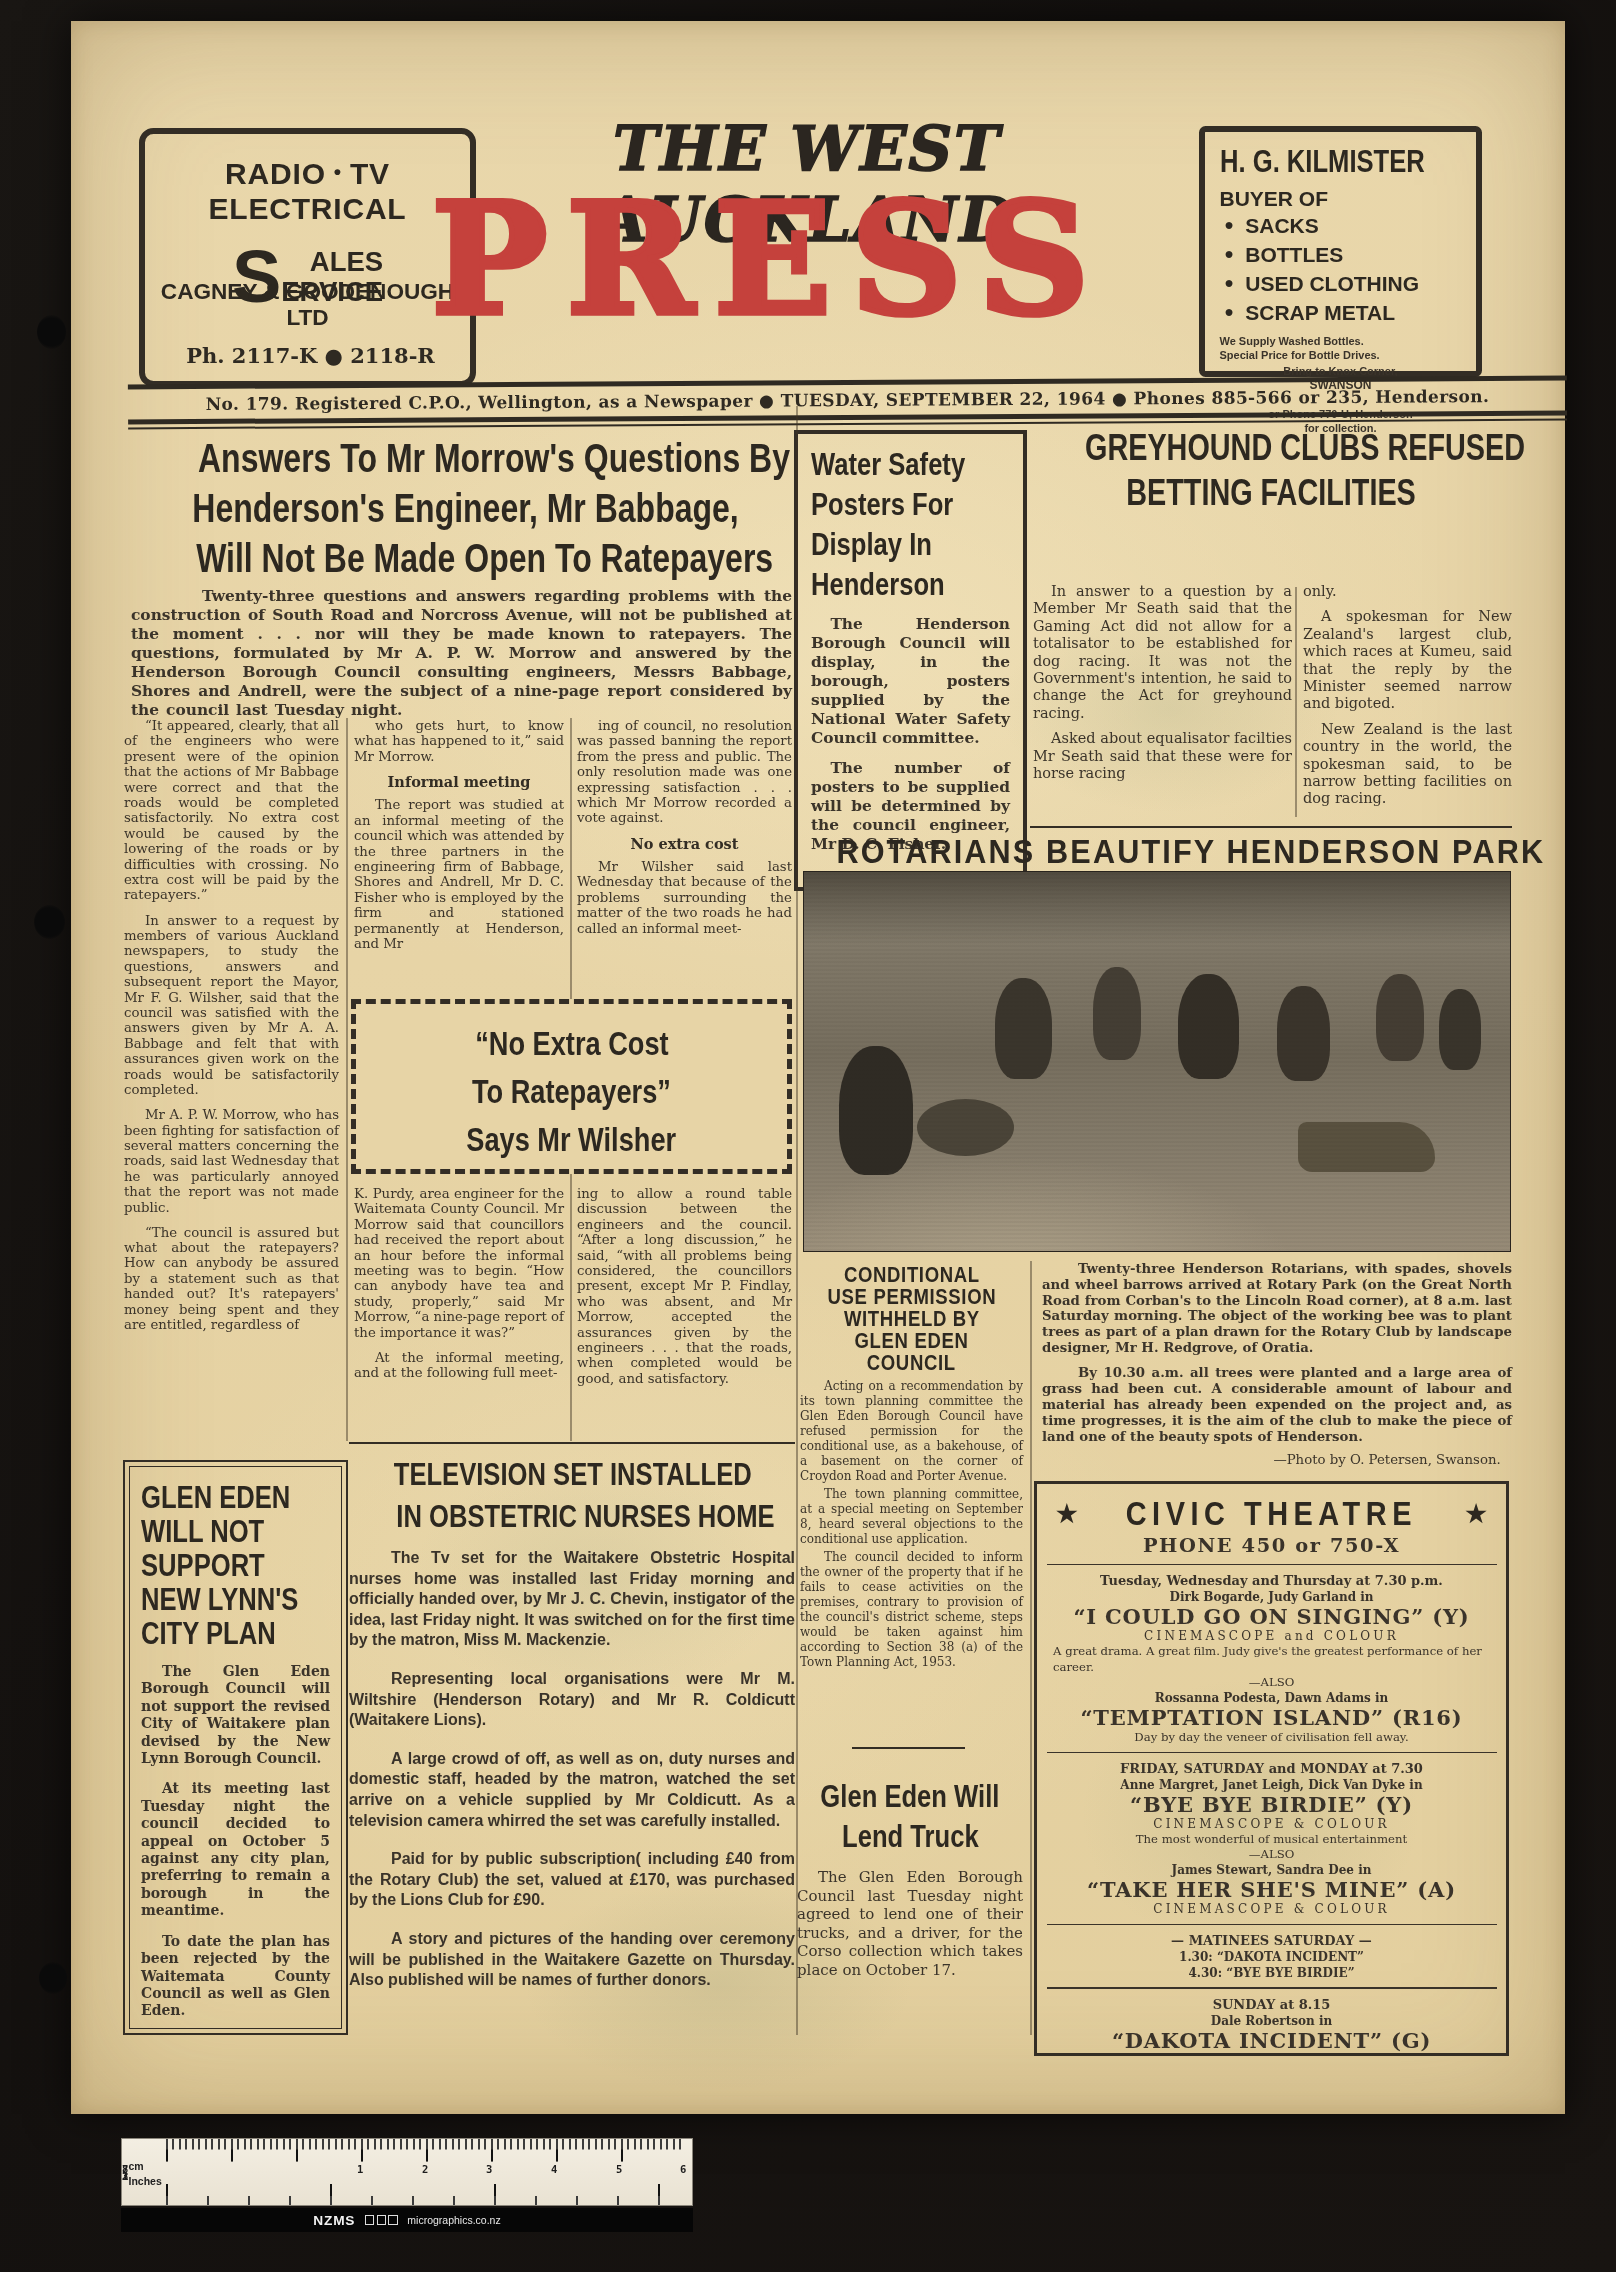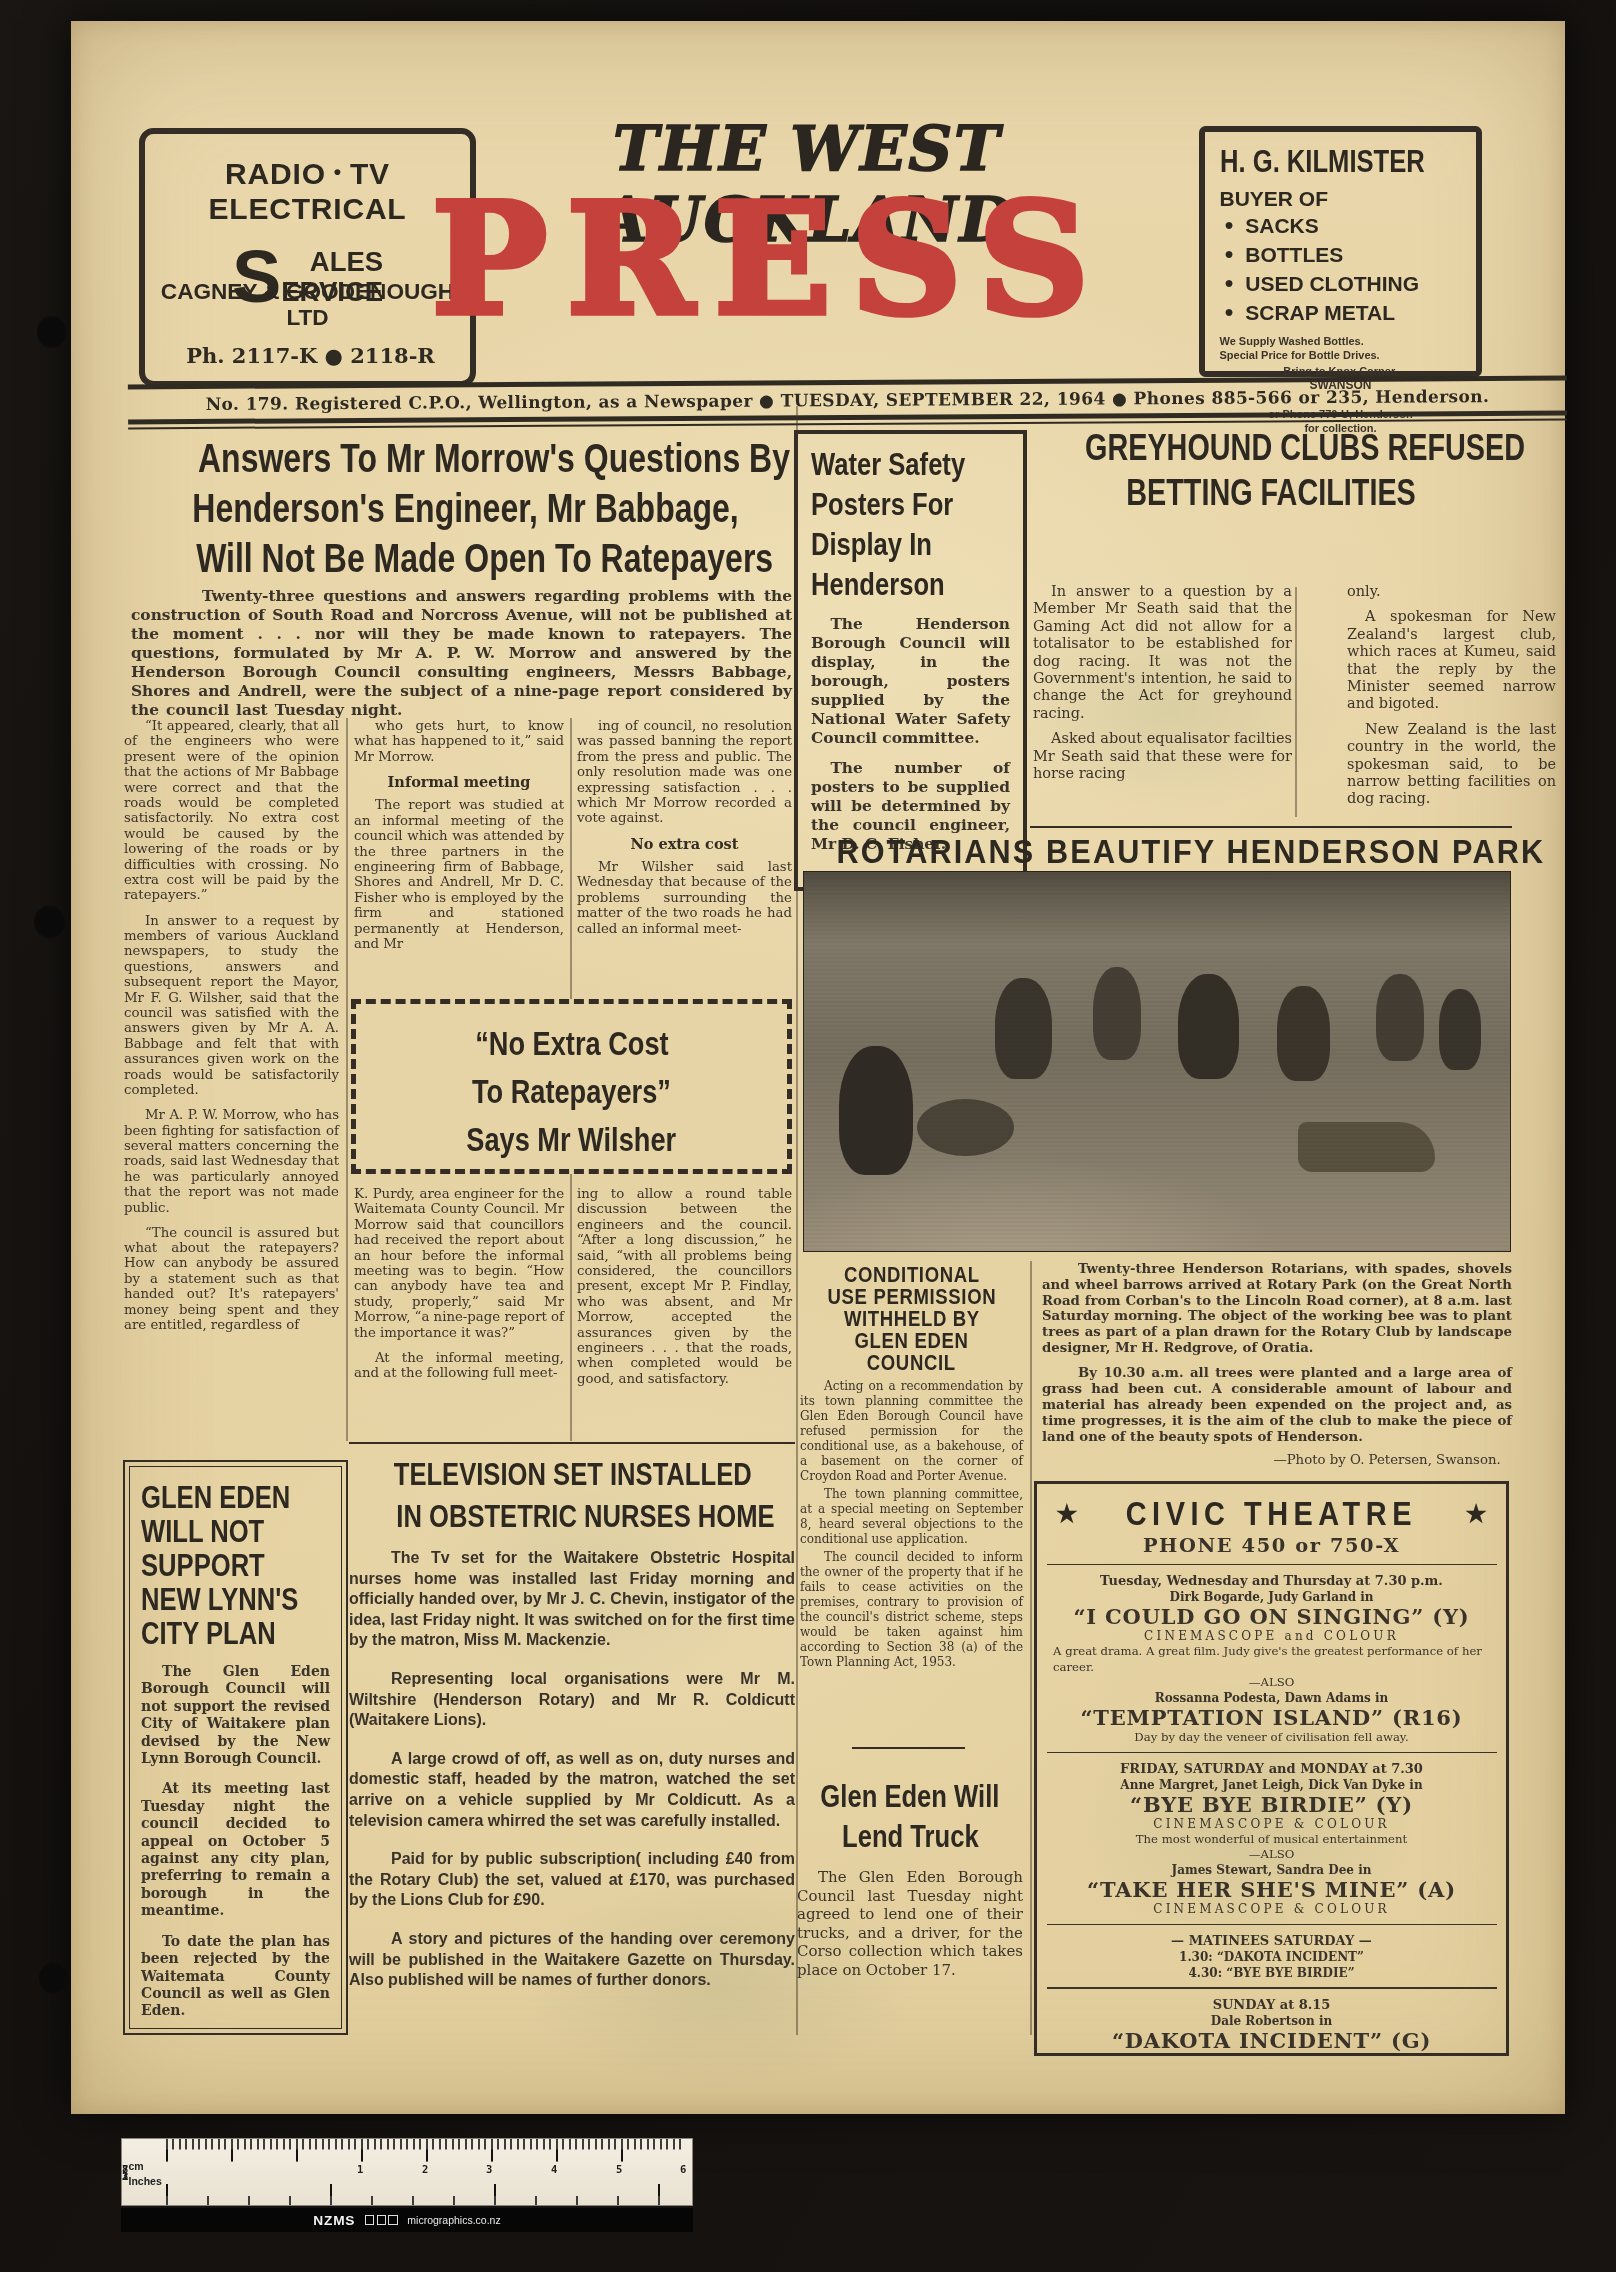--- a/index.html
+++ b/index.html
@@ -113,21 +113,21 @@
   .water .bt{font-weight:bold;font-size:15.4px;line-height:19px;}
   .water .bt p{margin:11.3px 0 0;text-indent:19.4px;}
 
   
   .g-head{left:959px;top:404px;width:483px;text-align:center;font-size:36px;line-height:45px;}
   .g-lead{left:962px;top:499px;width:477px;font-weight:bold;font-size:15.8px;line-height:19px;}
   .g-lead p{margin:0;text-indent:42px;}
   .gcol{font-size:14.5px;line-height:17.4px;height:239px;overflow:hidden;}
   .gcol p{margin:0 0 8px;text-indent:18px;}
   .g1{left:962px;top:562px;width:259px;}
-  .g2{left:1276px;top:562px;width:209px;}
+  .g2{left:1232px;top:562px;width:209px;}
 
   
   .rot-head{left:726px;top:811px;width:718px;text-align:center;font-size:34px;letter-spacing:2.4px;}
   .rot-head .cx{transform:scaleX(.9);}
   .photo{left:732px;top:850px;width:708px;height:381px;overflow:hidden;border:1.6px solid #29241e;box-sizing:border-box;
     background:linear-gradient(180deg,#8f8878 0%,#7f7767 22%,#766e5e 48%,#847b6a 72%,#978b77 100%);}
   .photo::after{content:"";position:absolute;inset:0;
     background:repeating-linear-gradient(0deg,rgba(40,35,28,.05) 0 1.6px,transparent 1.6px 4px),
                radial-gradient(404px 178px at 30% 108%, rgba(190,178,150,.55), transparent 70%);}
   .ph-top{position:absolute;left:0;top:0;right:0;height:73px;background:linear-gradient(180deg,rgba(70,64,53,.85),transparent);}

